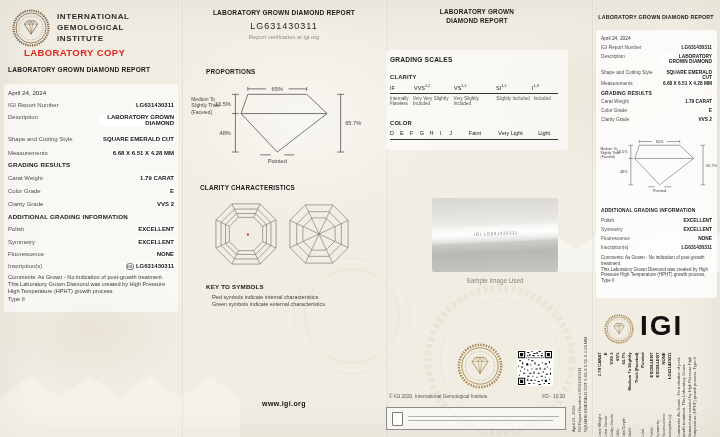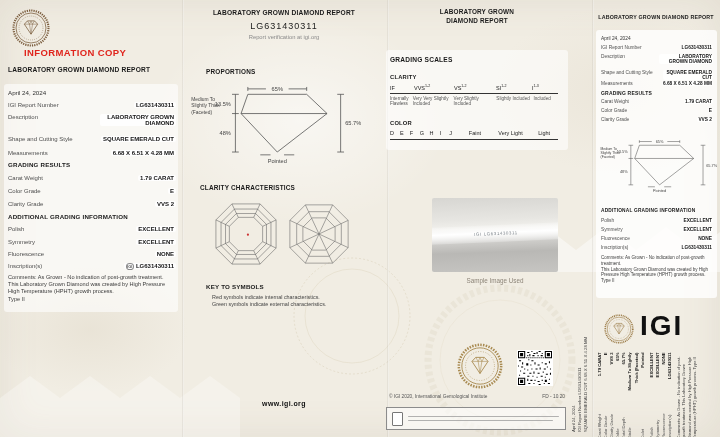--- a/index.html
+++ b/index.html
@@ -96,21 +96,26 @@
   </svg>
 
   <div class="fold" style="left:182px"></div>
   <div class="fold" style="left:387px"></div>
   <div class="fold" style="left:592px"></div>
 
   <div class="abs" style="left:0;top:0;width:182px;height:437px">
     <svg class="abs" style="left:12px;top:9px;color:#7a5c3c" width="38" height="38">
         <use href="#seal" xlink:href="#seal"></use>
       </svg>
-    <div class="abs" style="left:24px;top:47px;font-size:9.5px;font-weight:bold;letter-spacing:.4px;color:#e0251d">INFORMATION COPY</div>
+    <div class="abs" style="left:57px;top:11px;font-size:8px;font-weight:bold;letter-spacing:.6px;line-height:11px;color:#2b2b2b">
+      <div>INTERNATIONAL</div>
+      <div>GEMOLOGICAL</div>
+      <div>INSTITUTE</div>
+    </div>
+    <div class="abs" style="left:24px;top:47px;font-size:9.5px;font-weight:bold;letter-spacing:.4px;color:#e0251d">LABORATORY COPY</div>
     <div class="abs hdr" style="left:8px;top:66px;font-size:6.6px">LABORATORY GROWN DIAMOND REPORT</div>
 
     <div class="whitebox" style="left:4px;top:84px;width:174px;height:228px"></div>
 
     <div class="abs" style="left:8px;top:89px;font-size:6.2px;color:#333">April 24, 2024</div>
 
     <div class="row" style="left:8px;top:102px;width:168px">
       <span class="lbl">IGI Report Number</span>
       <span class="val">LG631430311</span>
     </div>

